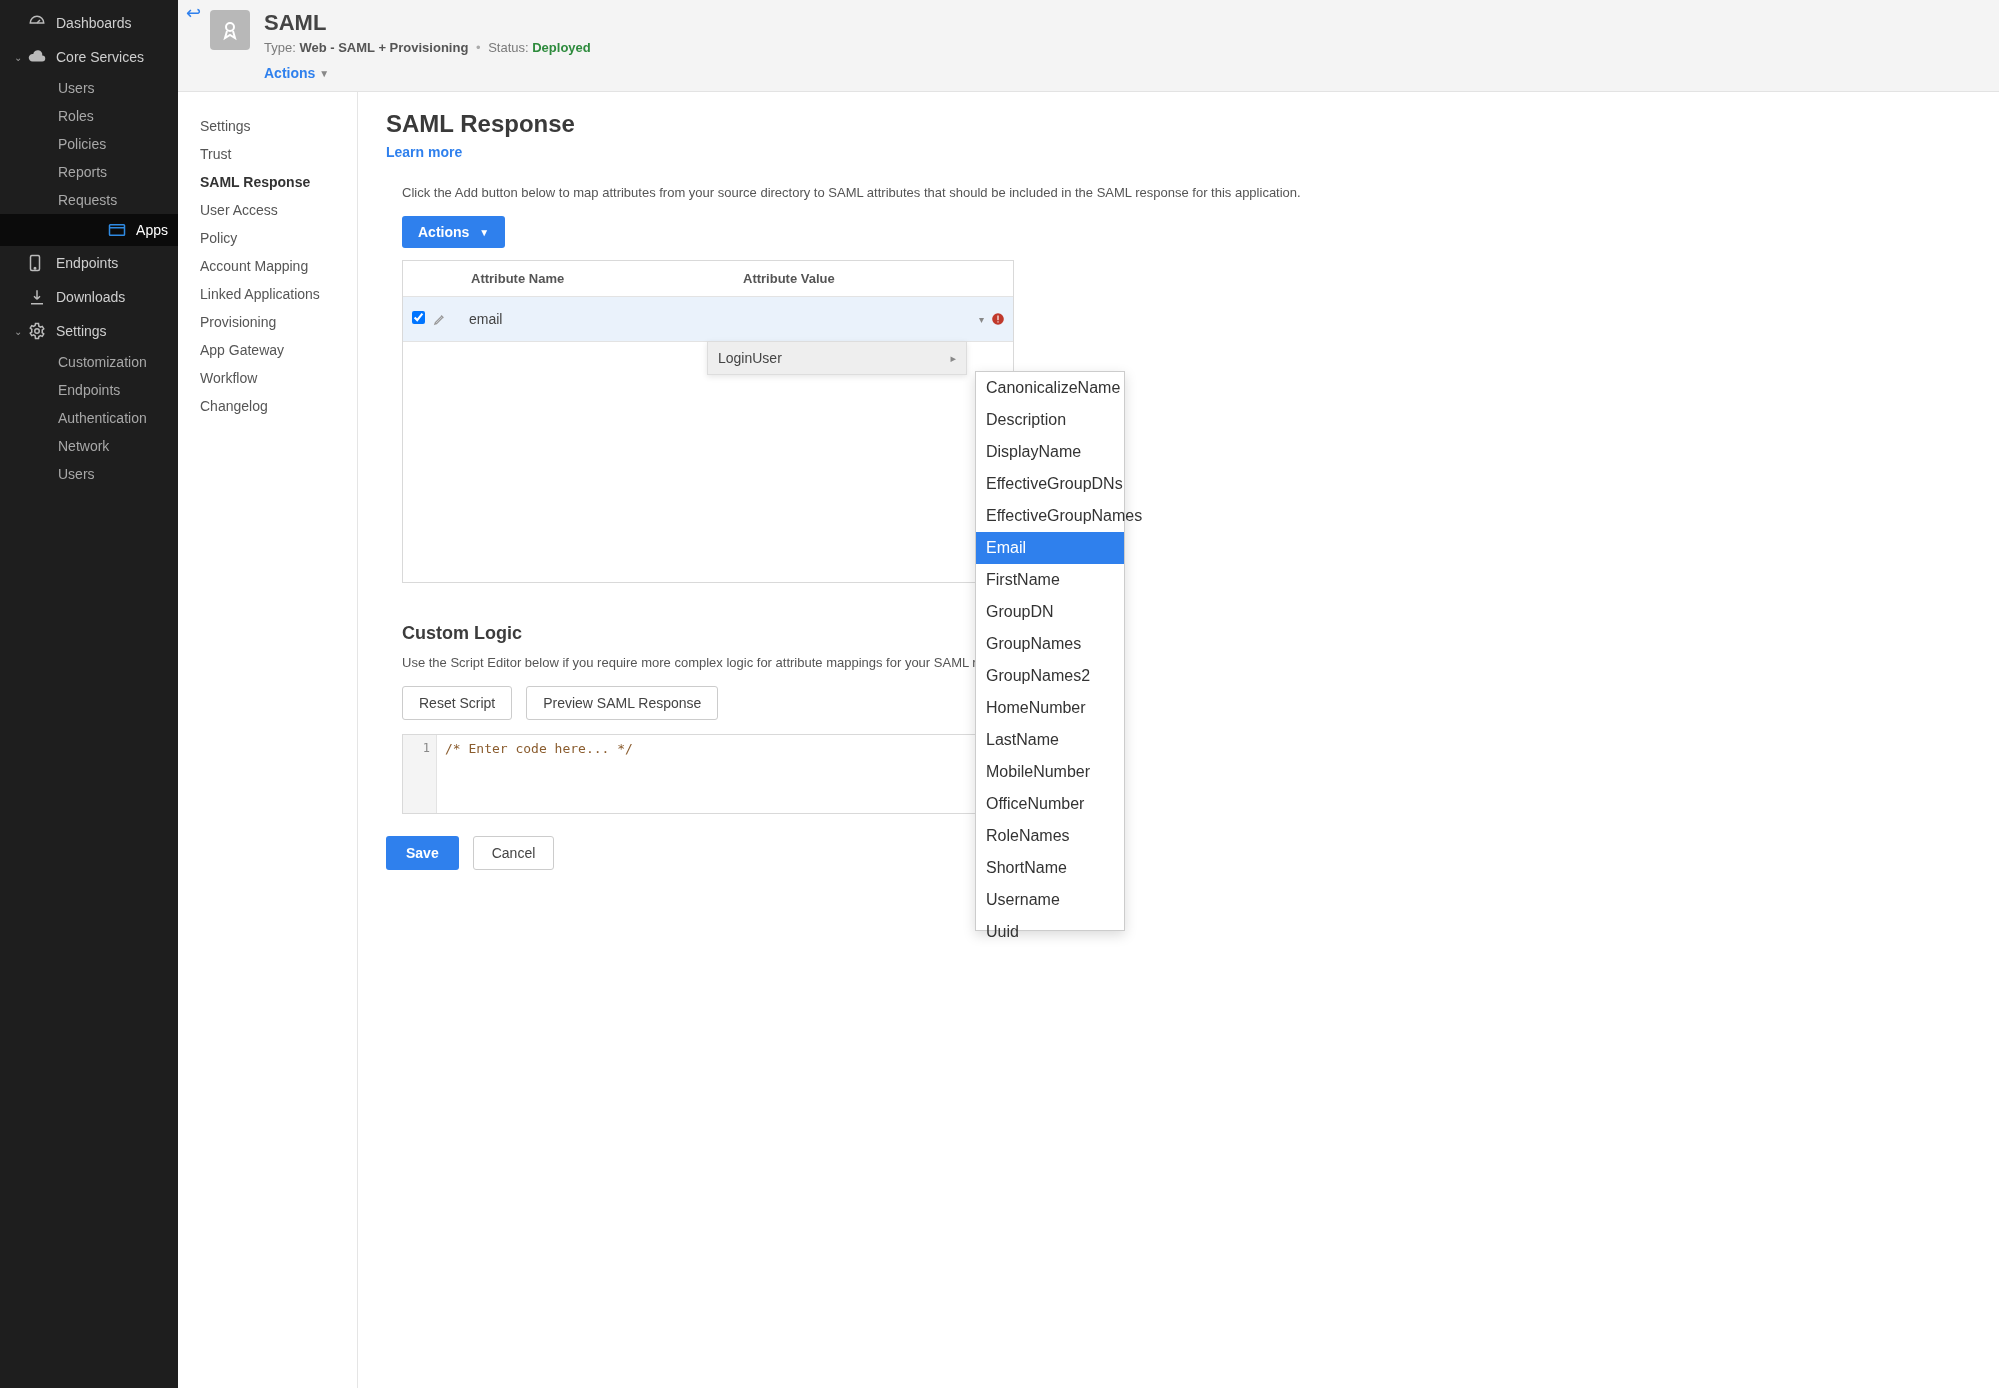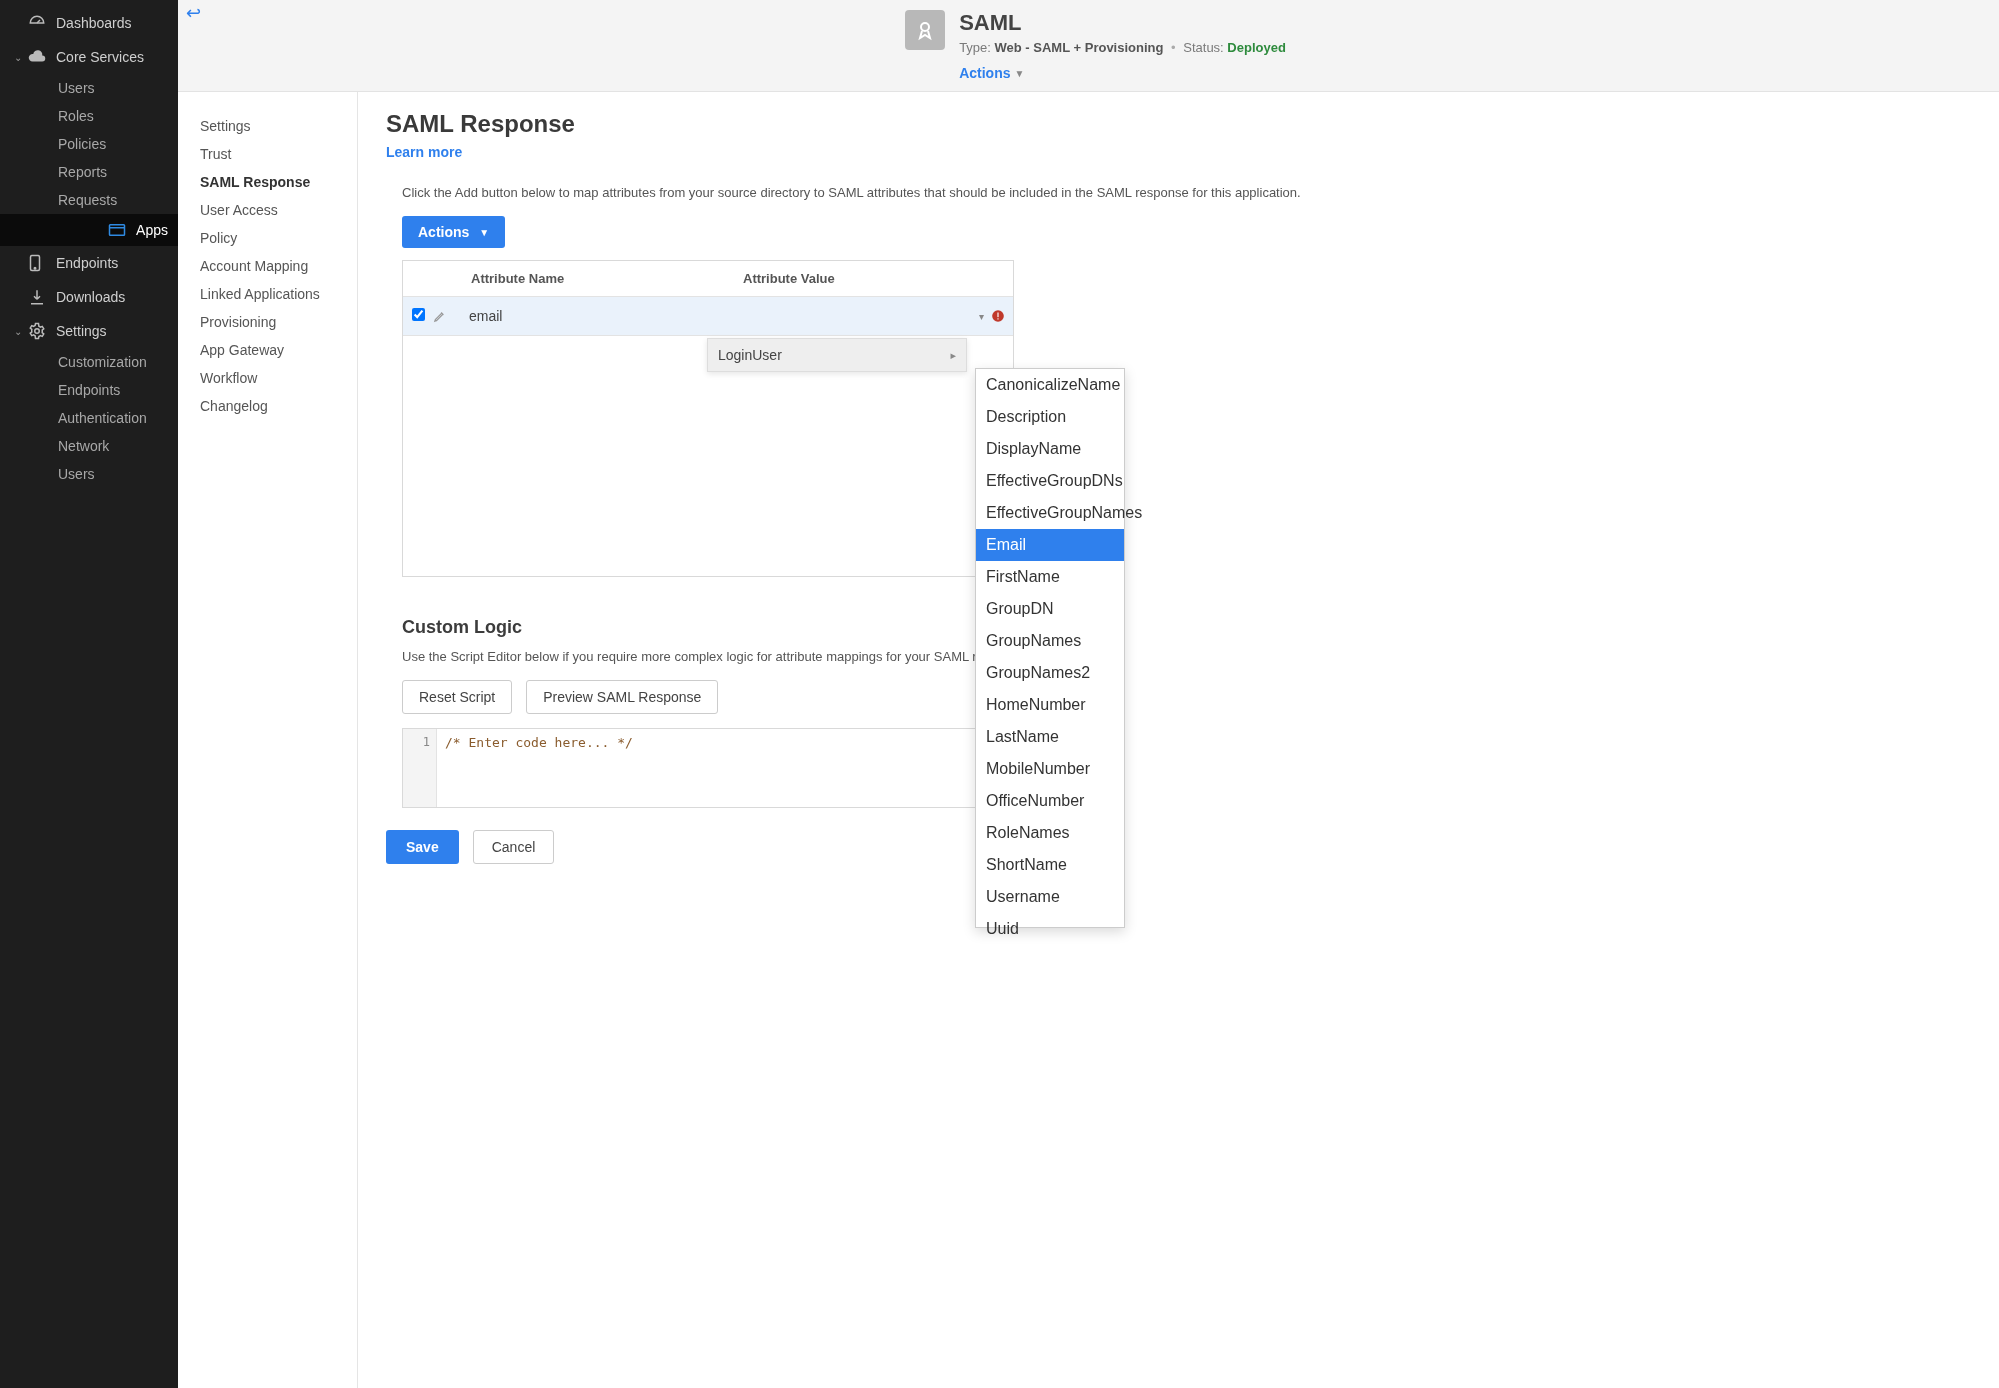--- a/index.html
+++ b/index.html
@@ -14,21 +14,21 @@
 .nav-item .icon { width: 28px; display: inline-flex; align-items: center; color: #bbb; }
 .nav-item.active .icon { color: #2f8ae2; }
 .nav-sub { padding-left: 58px; color: #a8a8a8; font-size: 14px; }
 .nav-sub .sub-item { padding: 6px 0; cursor: pointer; }
 
 
 .main { flex: 1; display: flex; flex-direction: column; }
 
 .page-head { background: #f4f4f4; border-bottom: 1px solid #e3e3e3; padding: 10px 18px 10px 10px; position: relative; }
 .back-arrow { color: #2f80ed; font-size: 18px; position: absolute; left: 8px; top: 2px; cursor: pointer; }
-.head-row { display: flex; align-items: flex-start; margin-left: 22px; justify-content: center; }
+.head-row { display: flex; align-items: flex-start; margin-left: 22px; }
 .app-badge { width: 40px; height: 40px; background: #b8b8b8; border-radius: 4px; display:flex; align-items:center; justify-content:center; margin-right: 14px; }
 .head-text .title { font-size: 22px; font-weight: 600; color: #444; }
 .head-text .meta { font-size: 13px; color: #7a7a7a; margin-top: 4px; }
 .head-text .meta b { color: #555; font-weight: 600; }
 .head-text .meta .deployed { color: #2e8b3d; font-weight: 600; }
 .head-text .actions-link { color: #2f80ed; font-size: 14px; font-weight: 600; margin-top: 10px; display:inline-flex; align-items:center; cursor:pointer;}
 .head-text .actions-link .tri { margin-left:4px; color:#888; font-size:10px;}
 
 .body-row { display: flex; flex: 1; }
 
@@ -44,21 +44,21 @@
 .section { margin-top: 24px; margin-left: 16px; }
 .section h2 { font-size: 18px; font-weight: 700; color: #3c3c3c; margin-bottom: 10px; }
 .section p { font-size: 13px; color: #555; margin-bottom: 14px; line-height: 1.4; }
 
 .actions-btn { background: #2f80ed; color: #fff; border: none; border-radius: 3px; padding: 8px 16px; font-size: 14px; font-weight: 600; cursor: pointer; display:inline-flex; align-items:center; }
 .actions-btn .tri { margin-left: 10px; font-size: 10px; }
 
 .attr-table { border: 1px solid #d9d9d9; margin-top: 12px; width: 612px; }
 .attr-table .hd { display:flex; border-bottom: 1px solid #e3e3e3; background:#fff; }
 .attr-table .hd .cell { padding: 10px 8px; font-size: 13px; font-weight: 600; color:#555; }
-.attr-table .rw { display:flex; align-items:center; background: #eaf2fb; border-bottom:1px solid #e3e3e3; height:39px;}
+.attr-table .rw { display:flex; align-items:center; background: #eaf2fb; border-bottom:1px solid #e3e3e3; height:45px;}
 .attr-table .c-chk { width:30px; text-align:center; }
 .attr-table .c-edit{ width:30px; text-align:center; color:#999;}
 .attr-table .c-name{ flex:1; padding:0 6px; font-size:14px; color:#444;}
 .attr-table .c-val { width: 278px; position: relative; }
 .attr-table .drop-cell { border: 1px solid transparent; height: 28px; display:flex; align-items:center; justify-content:flex-end; padding-right:6px; color:#888; cursor:pointer;}
 .attr-table .err { width:22px; color:#c0392b; font-size:14px; text-align:center;}
 .attr-table .pad { height: 240px; }
 
 .login-user-row { background:#eee; border:1px solid #ddd; width:260px; display:flex; align-items:center; justify-content:space-between; padding:8px 10px; position:absolute; top:0; left:-6px; box-shadow: 0 2px 6px rgba(0,0,0,0.1); color:#444;}
 .login-user-row .arr { color:#888; font-size:11px;}

